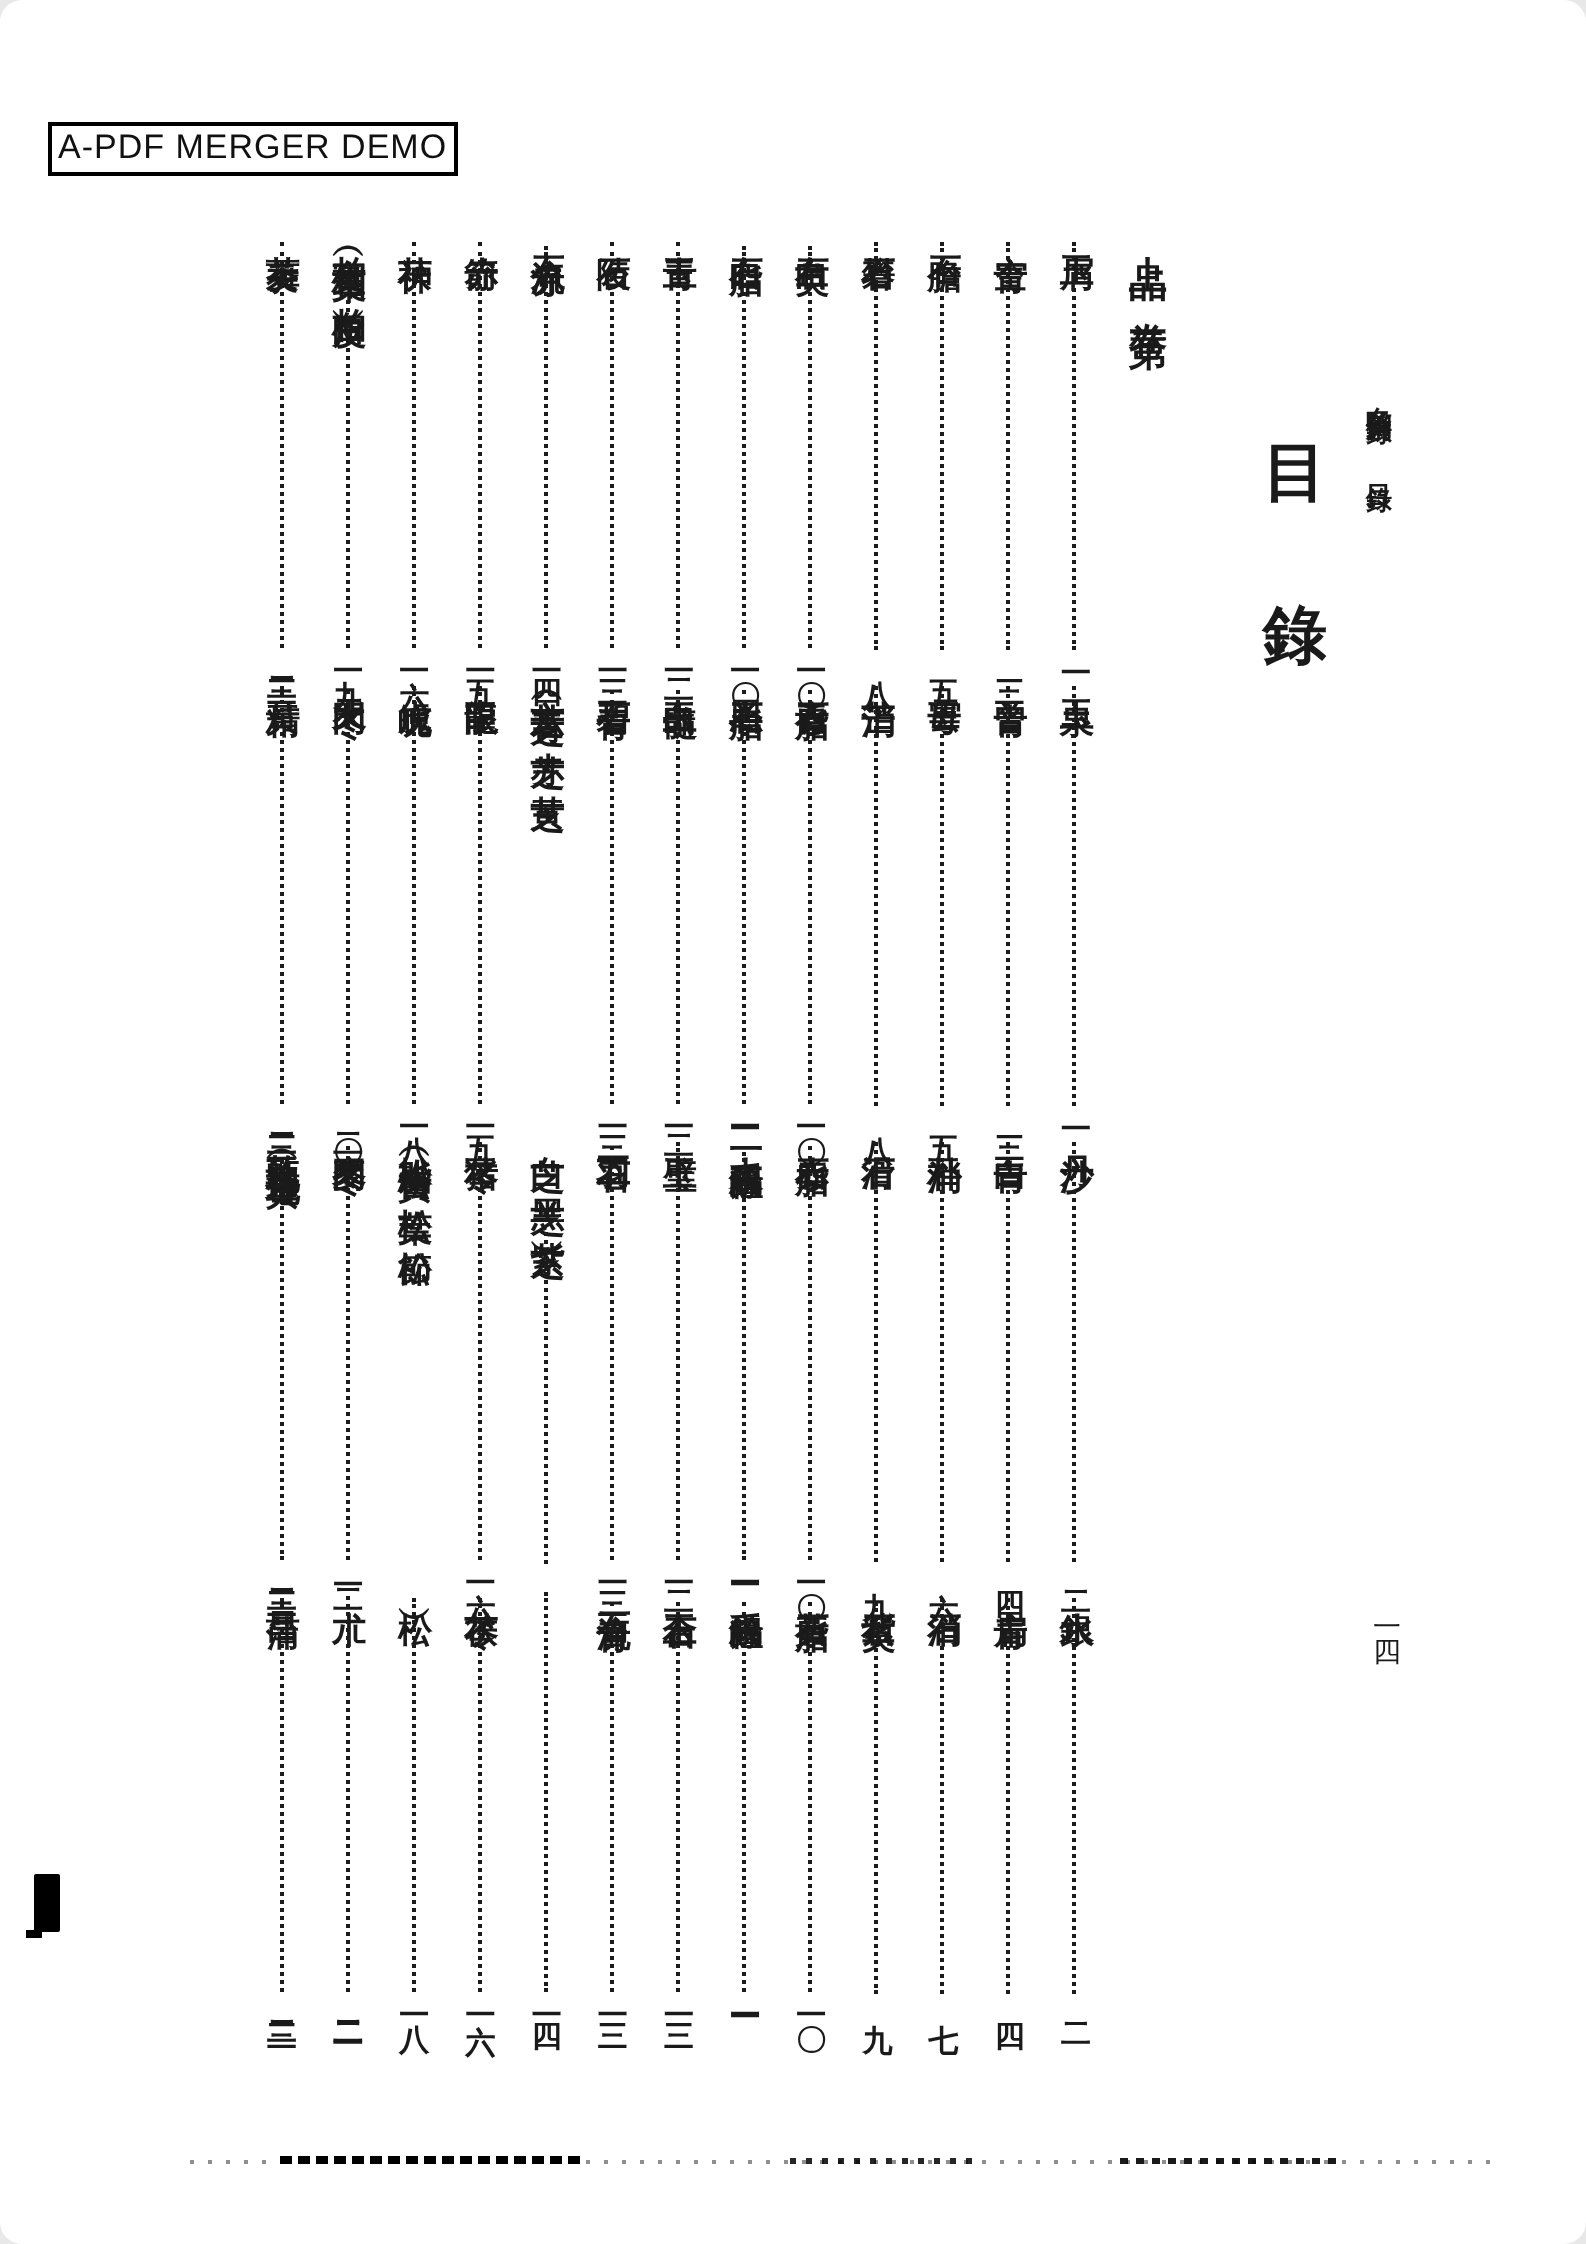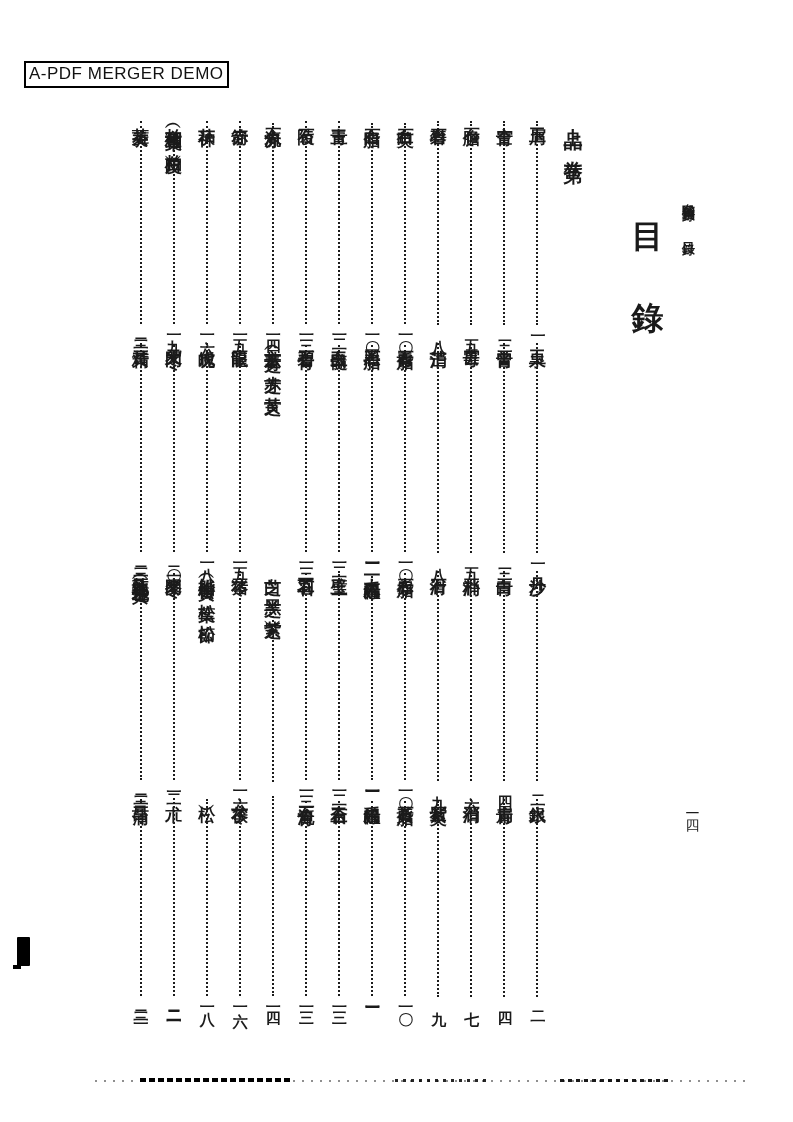--- a/index.html
+++ b/index.html
@@ -1,19 +1,19 @@
 <!DOCTYPE html>
 <html><head>
 <meta charset="utf-8">
 <style>
   html,body{margin:0;padding:0;background:#e8e8e8;}
   .page{
     position:relative;width:793px;height:1122px;margin:0 auto;
     background:#ffffff;overflow:hidden;
-    font-family:"DejaVu Serif","Liberation Serif",serif;color:#1a1a1a;
+    font-family:"DejaVu Serif","Liberation Serif",serif;color:#1a1a1a;border-radius:11px;
   }
   .vtext{
     writing-mode:vertical-rl;text-orientation:upright;
     position:absolute;white-space:pre;
   }
   
   .watermark{
     position:absolute;left:24px;top:61px;
     font-family:"Liberation Sans","DejaVu Sans",sans-serif;
     font-size:17px;letter-spacing:.5px;color:#111;

